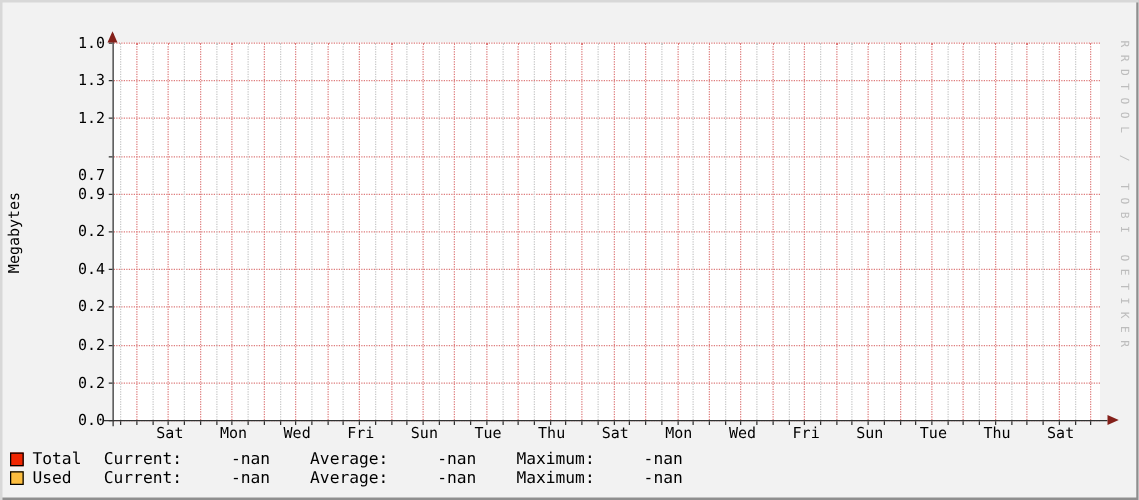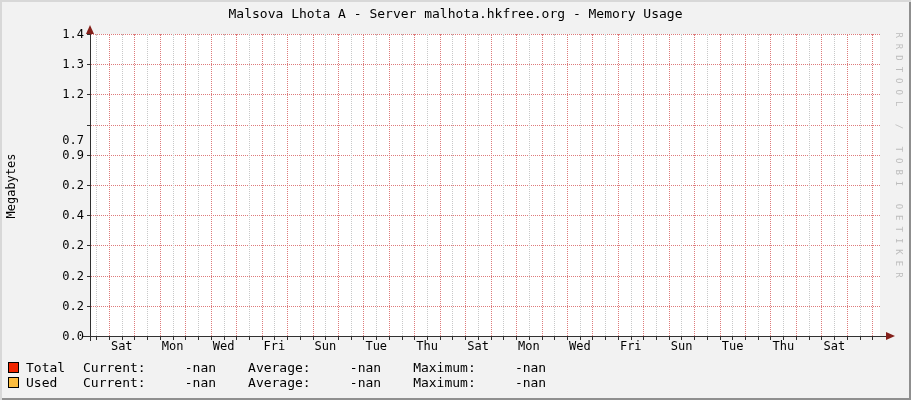--- a/index.html
+++ b/index.html
@@ -36,21 +36,21 @@
     border-top:4px solid transparent; border-bottom:4px solid transparent;
     border-left:9px solid #84201a;
   }
   .ytick-label {
     position:absolute; left:38px; width:46px; text-align:right;
     font-size:12px; line-height:14px;
   }
   .ytick-mark { position:absolute; left:87px; width:3px; height:1px; background:#313131; }
   .xtick-mark { position:absolute; top:337px; width:1px; height:3px; background:#313131; }
   .xtick-label {
-    position:absolute; top:339px; width:50px; text-align:center;
+    position:absolute; top:339px; width:50px; text-align:right;
     font-size:12px; line-height:14px;
   }
   .ylabel-rot {
     position:absolute; left:11px; top:186px;
     transform:translate(-50%,-50%) rotate(-90deg);
     font-size:12px; white-space:nowrap;
   }
   .watermark {
     position:absolute; left:899px; top:158px;
     transform:translate(-50%,-50%) rotate(90deg);
@@ -62,21 +62,20 @@
   .lg-name { width:57px; }
   .lg-label { white-space:pre; }
   .lg-value { width:9ch; text-align:right; margin-right:32px; white-space:pre; }
   .lg-value.last { margin-right:0; }
 </style>
 </head>
 <body>
 
 <div class="graph">
 
-  <div class="title">Malsova Lhota A - Server malhota.hkfree.org - Memory Usage</div>
 
   <div class="watermark">RRDTOOL / TOBI OETIKER</div>
 
   <div class="ylabel-rot">Megabytes</div>
 
   <div class="plot-area"></div>
 
   <div id="grid-layer">
       <div class="hgrid" style="left: 91px; top: 34px; border-top-color: rgb(221, 123, 123);"></div>
       <div class="hgrid" style="left: 91px; top: 64.2px; border-top-color: rgb(221, 123, 123);"></div>
@@ -147,21 +146,21 @@
       <div class="vgrid" style="left: 795.9px; top: 34px; border-left-color: rgb(221, 123, 123);"></div>
       <div class="vgrid" style="left: 808.62px; top: 34px; border-left-color: rgb(200, 200, 200);"></div>
       <div class="vgrid" style="left: 821.34px; top: 34px; border-left-color: rgb(221, 123, 123);"></div>
       <div class="vgrid" style="left: 834.06px; top: 34px; border-left-color: rgb(200, 200, 200);"></div>
       <div class="vgrid" style="left: 846.78px; top: 34px; border-left-color: rgb(221, 123, 123);"></div>
       <div class="vgrid" style="left: 859.5px; top: 34px; border-left-color: rgb(200, 200, 200);"></div>
       <div class="vgrid" style="left: 872.22px; top: 34px; border-left-color: rgb(221, 123, 123);"></div>
     </div>
   <div id="tick-layer">
       <div class="ytick-mark" style="top: 34px; background: rgb(49, 49, 49);"></div>
-      <div class="ytick-label" style="top: 27px;">1.4</div>
+      <div class="ytick-label" style="top: 27px;">1.0</div>
       <div class="ytick-mark" style="top: 64.2px; background: rgb(49, 49, 49);"></div>
       <div class="ytick-label" style="top: 57.2px;">1.3</div>
       <div class="ytick-mark" style="top: 94.4px; background: rgb(49, 49, 49);"></div>
       <div class="ytick-label" style="top: 87.4px;">1.2</div>
       <div class="ytick-mark" style="top: 124.6px; background: rgb(49, 49, 49);"></div>
       <div class="ytick-label" style="top: 133px;">0.7</div>
       <div class="ytick-mark" style="top: 154.8px; background: rgb(49, 49, 49);"></div>
       <div class="ytick-label" style="top: 147.8px;">0.9</div>
       <div class="ytick-mark" style="top: 185px; background: rgb(49, 49, 49);"></div>
       <div class="ytick-label" style="top: 178px;">0.2</div>

